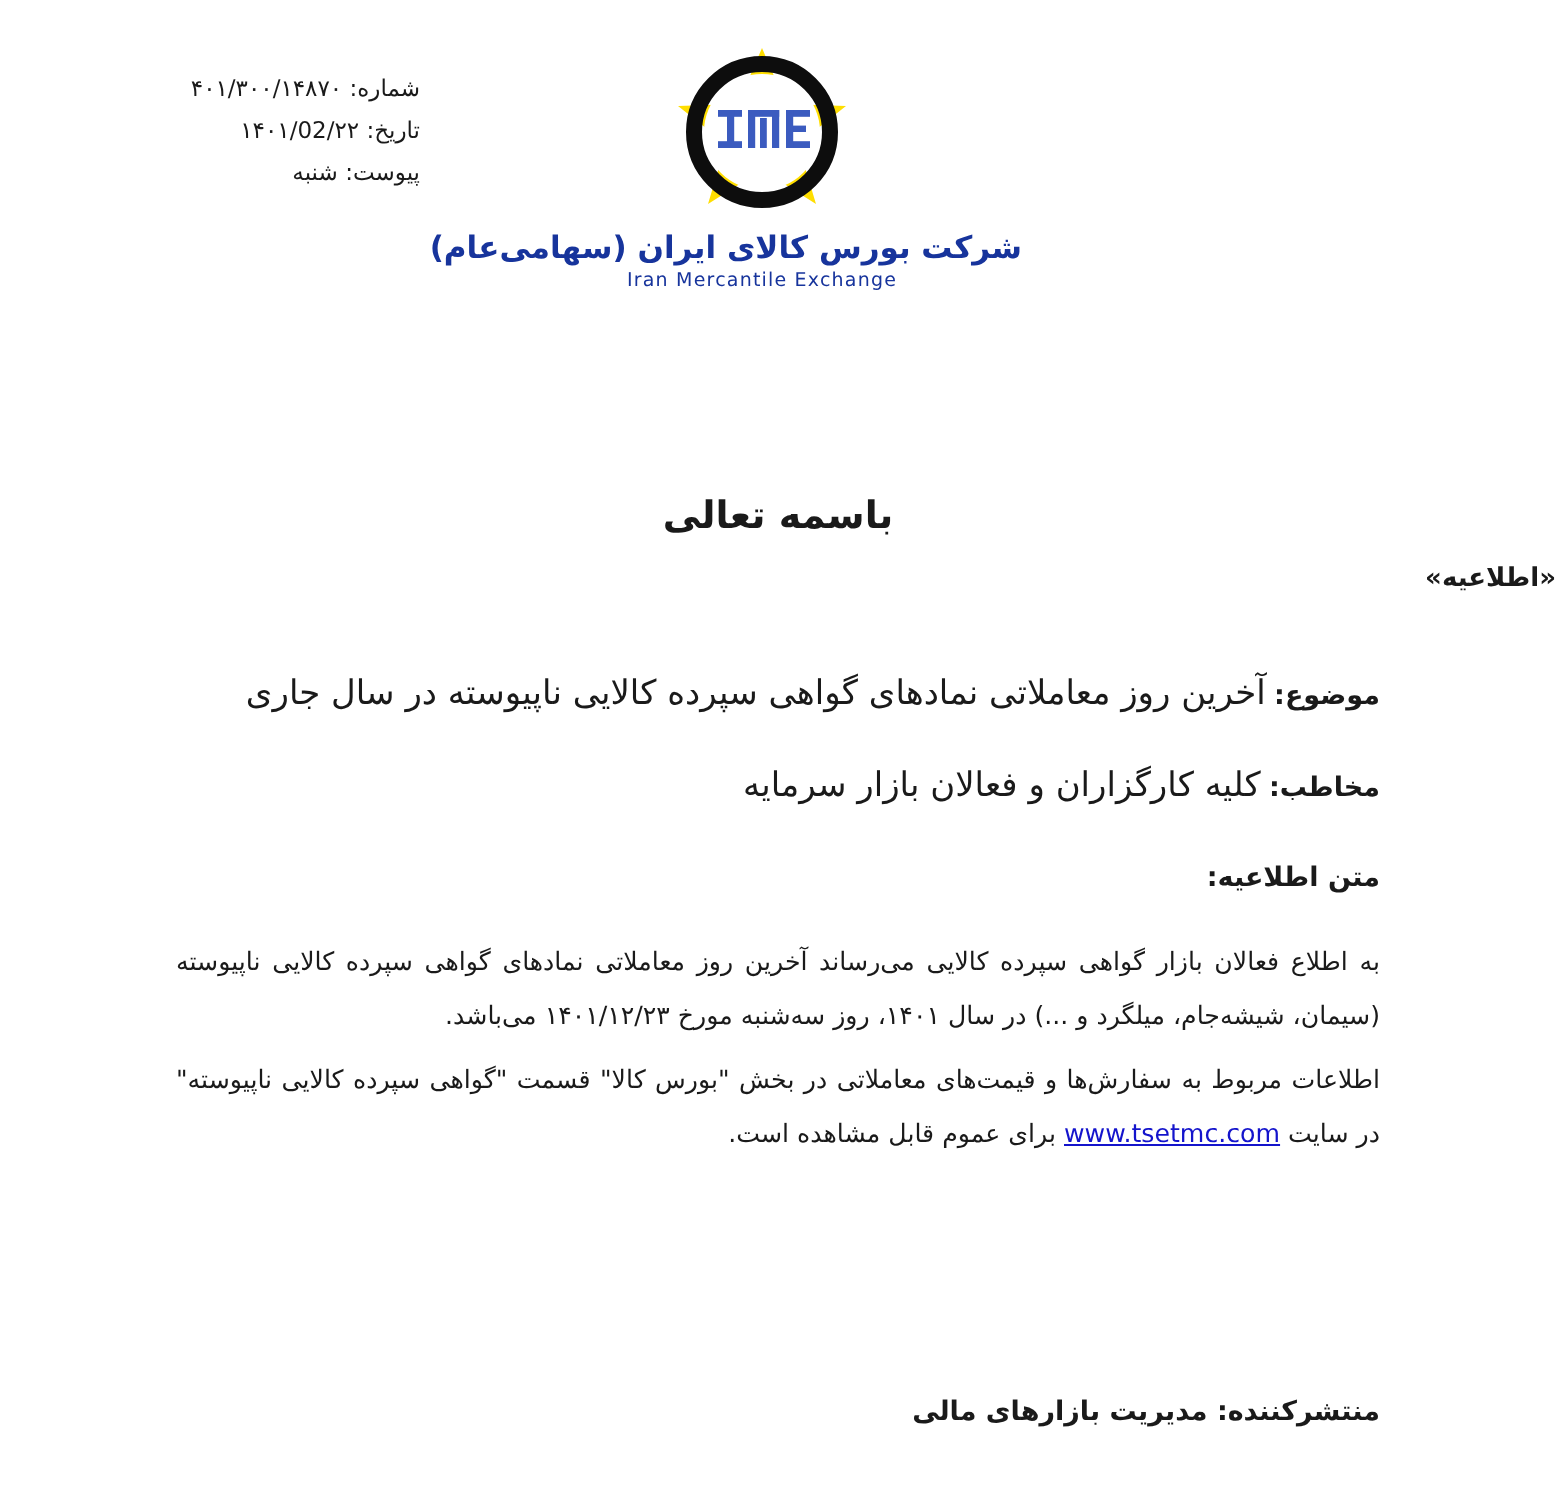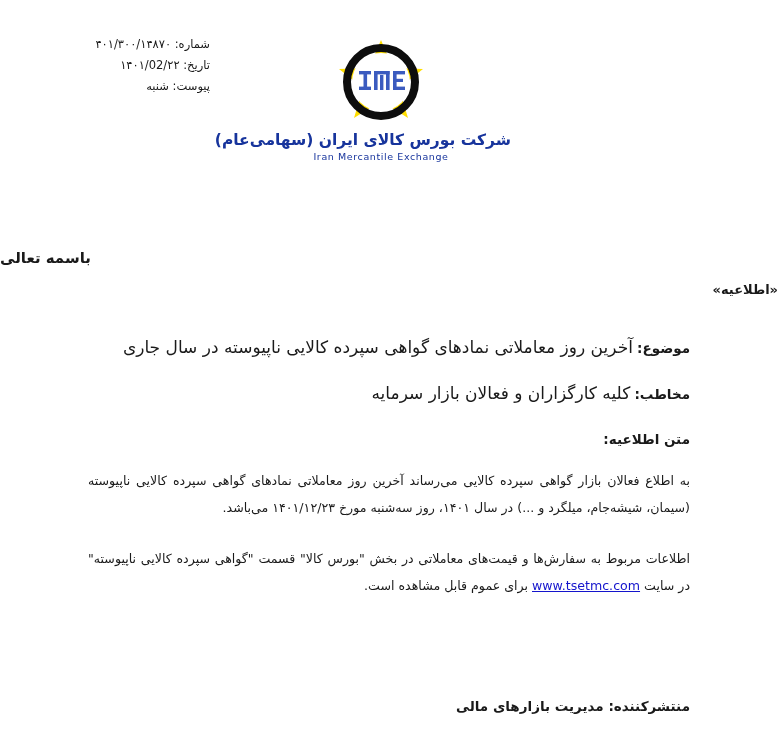--- a/index.html
+++ b/index.html
@@ -55,21 +55,21 @@
     font-weight: normal;
     unicode-bidi: plaintext;
   }
 
   
   .logo-block {
     position: absolute;
     top: 22px;
     left: 0;
     right: 16px;
-    margin: 16px auto;
+    margin: 0 auto;
     width: 260px;
     text-align: center;
   }
   .logo-mark {
     position: relative;
     width: 92px;
     height: 88px;
     margin: 0 auto 4px auto;
   }
   .logo-mark svg {
@@ -98,22 +98,22 @@
   
   .content {
     position: absolute;
     top: 150px;
     left: 0;
     width: 778px;
     direction: rtl;
   }
 
   .basmaleh {
-    text-align: left;
-    font-size: 15px;
+    text-align: center;
+    font-size: 19px;
     font-weight: bold;
     margin-top: 98px;
     line-height: 20px;
     font-family: "DejaVu Sans", "Liberation Sans", sans-serif;
   }
   .etelaieh {
     text-align: right;
     font-size: 13px;
     font-weight: bold;
     margin-top: 12px;
@@ -142,21 +142,21 @@
 
   .para {
     padding: 0 88px;
     margin-top: 16px;
     font-size: 12.6px;
     line-height: 27px;
     text-align: justify;
     text-align-last: right;
     text-justify: inter-word;
   }
-  .para.second { margin-top: 24px; }
+  .para.second { margin-top: 5px; }
 
   .link {
     color: #1414cc;
     text-decoration: underline;
     direction: ltr;
     unicode-bidi: embed;
     display: inline-block;
   }
 
   .footer {

